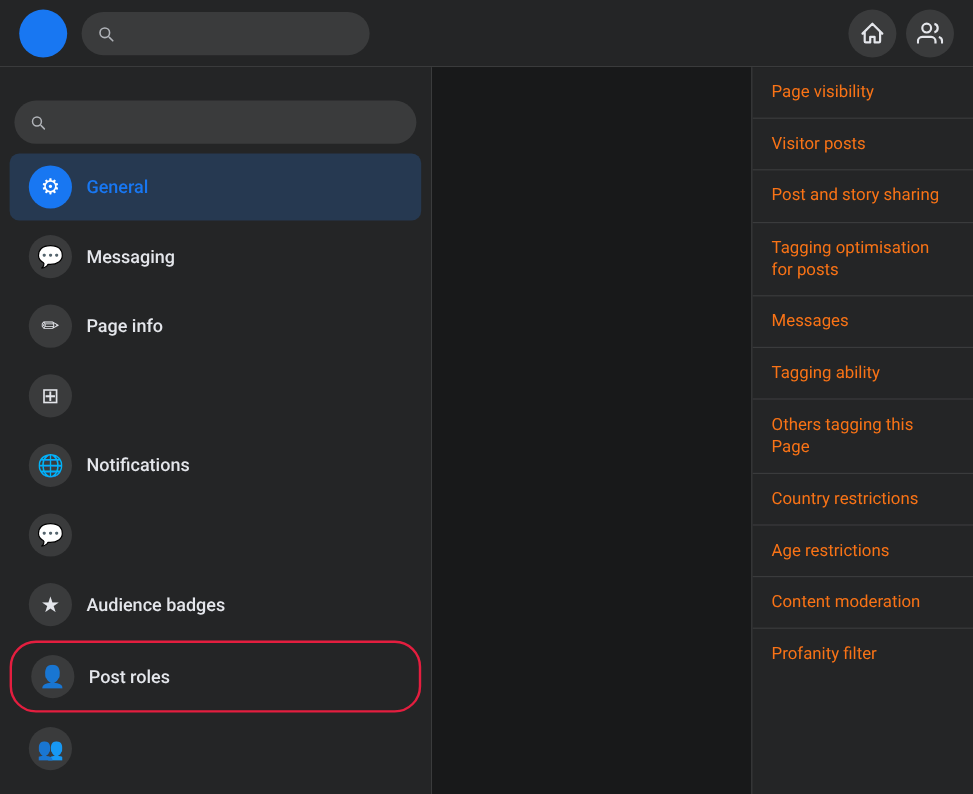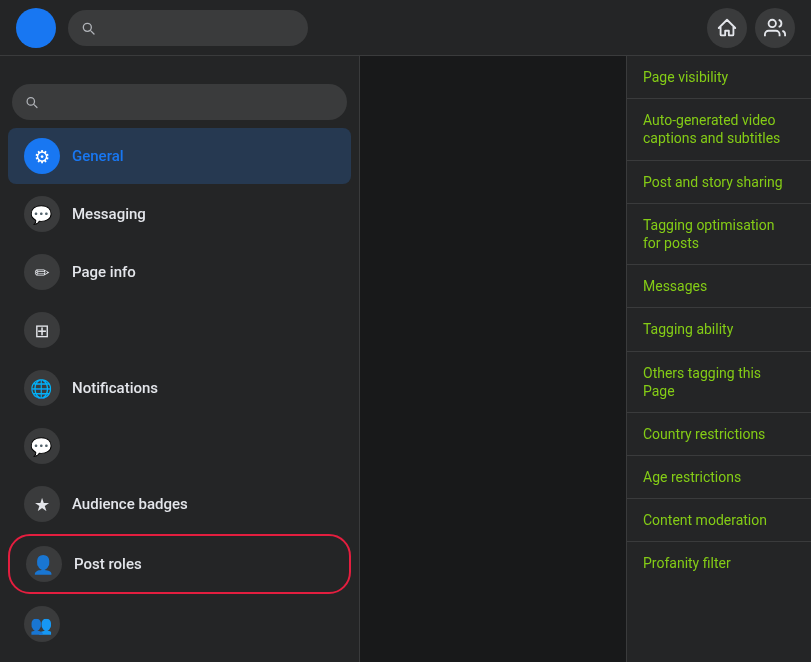--- a/index.html
+++ b/index.html
@@ -163,21 +163,21 @@
     .right-sidebar {
       width: 185px;
       background: #242526;
       border-left: 1px solid #3a3b3c;
       overflow-y: auto;
       flex-shrink: 0;
     }
     .right-nav-item {
       padding: 12px 16px;
       font-size: 14px;
-      color: #84cc16;
+      color: #f97316;
       cursor: pointer;
       border-bottom: 1px solid #3a3b3c;
       font-weight: 400;
       line-height: 1.3;
     }
     .right-nav-item:last-child { border-bottom: none; }
 
     
     ::-webkit-scrollbar { width: 6px; }
     ::-webkit-scrollbar-track { background: #242526; }
@@ -264,21 +264,21 @@
         </div>
         <div class="nav-item"></div>
       </div>
   </div>
 
   <div class="center-area"></div>
 
   <div class="right-sidebar">
     <div id="right-nav-container">
         <div class="right-nav-item">Page visibility</div>
-        <div class="right-nav-item">Auto-generated video captions and subtitles</div>
+        <div class="right-nav-item">Visitor posts</div>
         <div class="right-nav-item">Post and story sharing</div>
         <div class="right-nav-item">Tagging optimisation for posts</div>
         <div class="right-nav-item">Messages</div>
         <div class="right-nav-item">Tagging ability</div>
         <div class="right-nav-item">Others tagging this Page</div>
         <div class="right-nav-item">Country restrictions</div>
         <div class="right-nav-item">Age restrictions</div>
         <div class="right-nav-item">Content moderation</div>
         <div class="right-nav-item">Profanity filter</div>
       </div>

